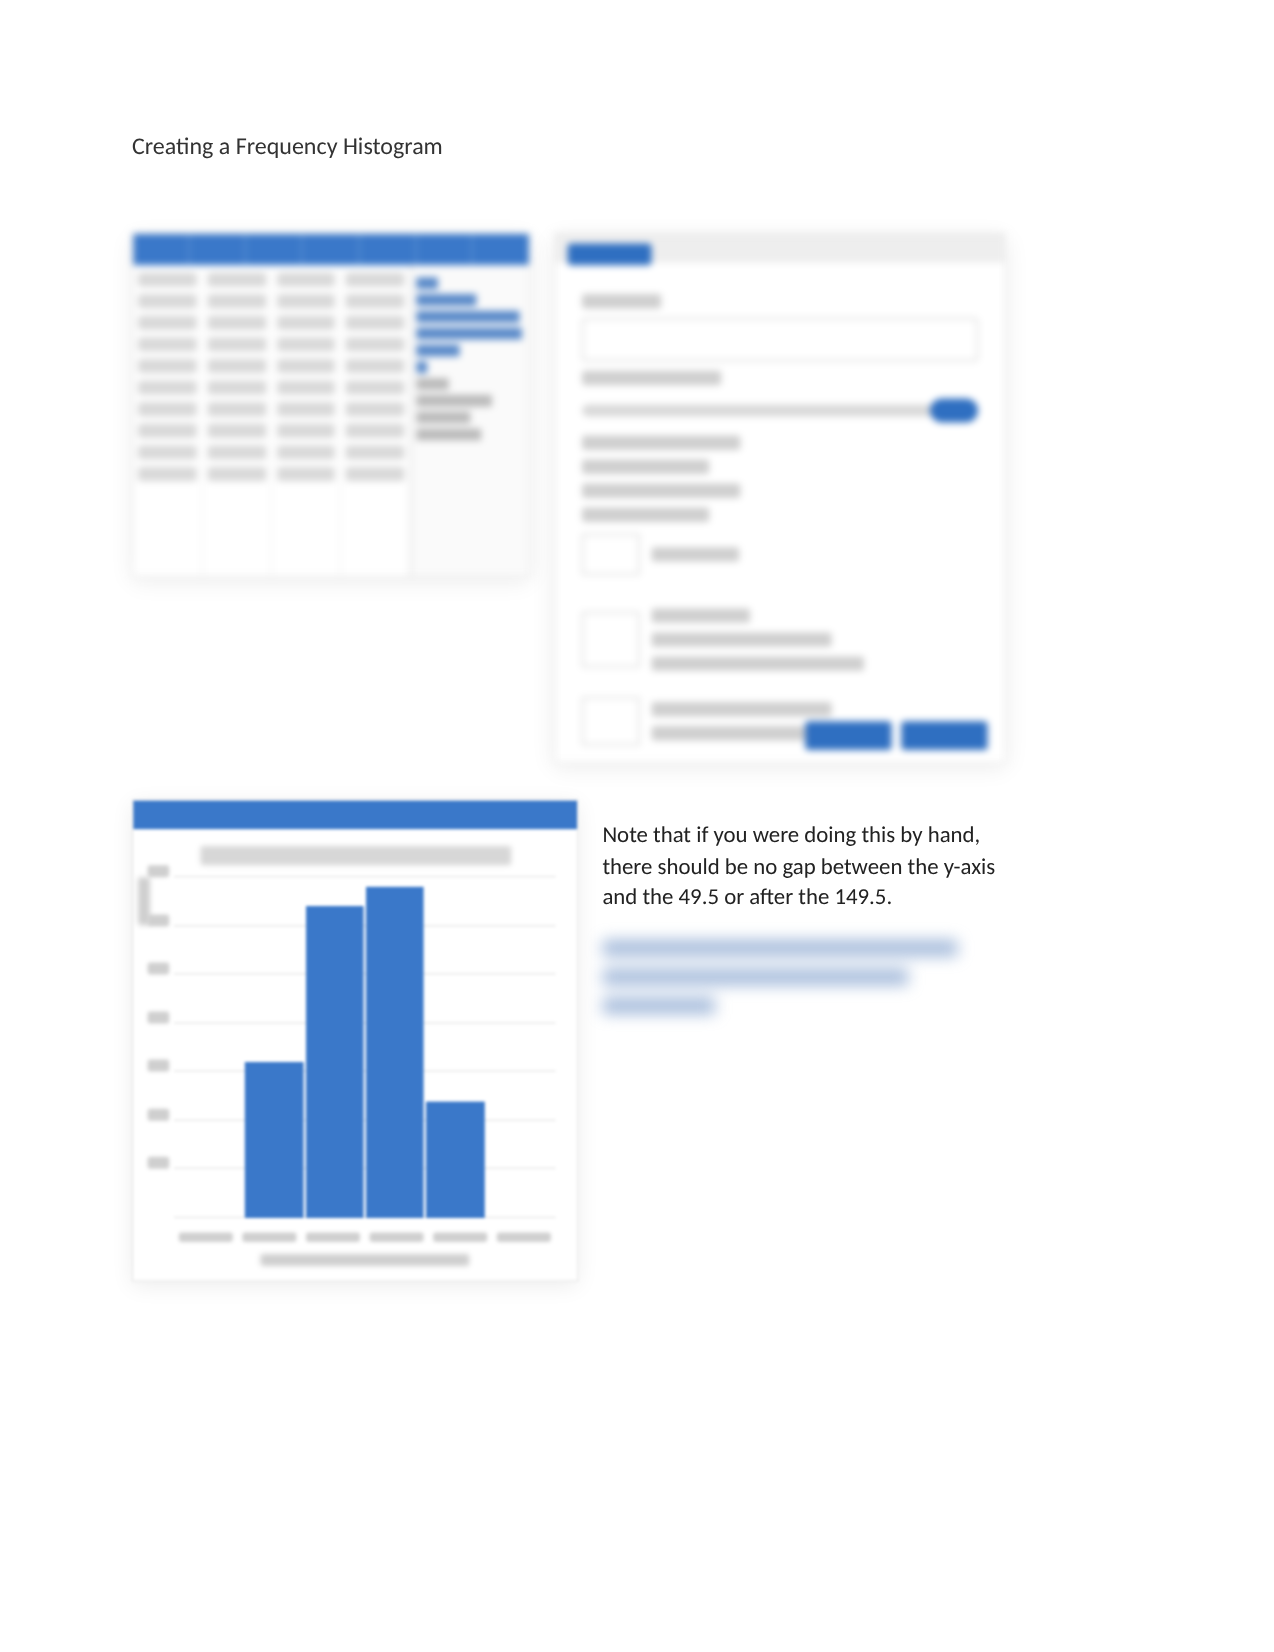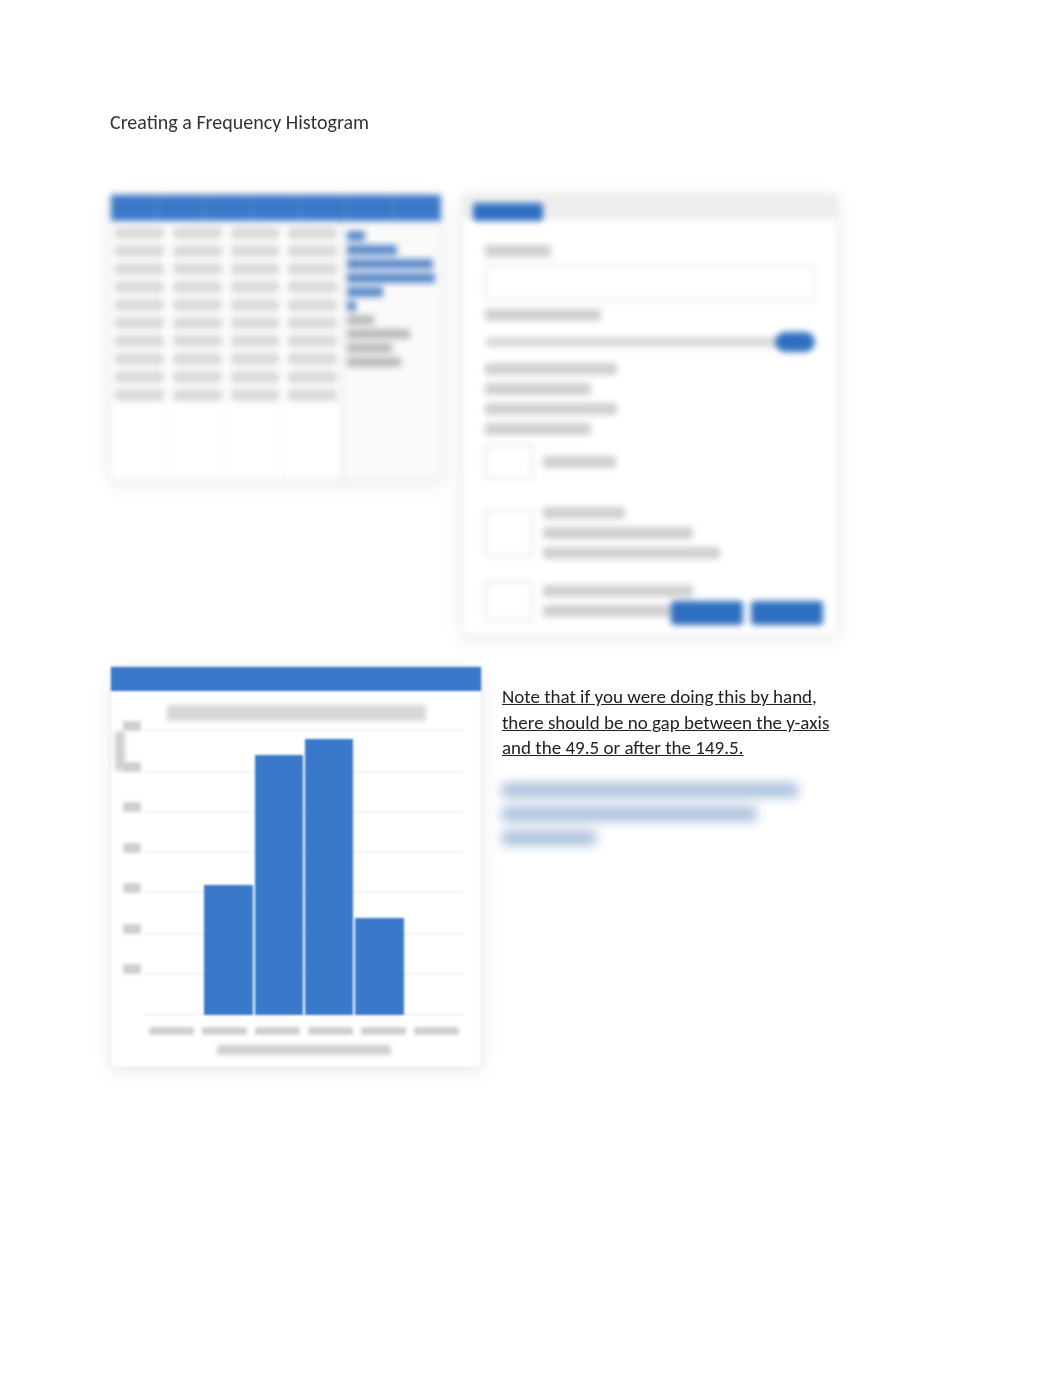--- a/index.html
+++ b/index.html
@@ -39,21 +39,21 @@
   .plot .gl{position:absolute;left:0;right:0;height:1px;background:#e3e3e3;}
   .plot .yl{position:absolute;left:-22px;width:18px;height:10px;background:#cfcfcf;border-radius:2px;filter:blur(1.5px);}
   .plot .bars{position:absolute;left:0;right:0;bottom:0;top:0;display:flex;align-items:flex-end;padding:0 8px;}
   .plot .bars div{flex:1;margin:0 1px;background:#3a78c9;}
   .plot .xaxis{position:absolute;left:0;right:0;bottom:-20px;display:flex;}
   .plot .xaxis span{flex:1;height:8px;background:#cfcfcf;margin:0 4px;border-radius:2px;filter:blur(1.5px);}
   .plot .xlab{position:absolute;left:0;right:0;bottom:-40px;height:10px;margin:0 auto;width:55%;background:#cfcfcf;border-radius:2px;filter:blur(2px);}
   .plot .ylab{position:absolute;left:-30px;top:0;width:10px;height:40px;background:#cfcfcf;border-radius:2px;filter:blur(2px);}
   
   .notes{flex:1;font-size:19px;line-height:1.35;color:#222;padding-top:18px;}
-  .notes p{margin:0 0 22px 0;text-decoration:underline;}
+  .notes p{margin:0 0 22px 0;}
   .hidden-lines{filter:blur(6px);color:#3a6db0;line-height:1.6;font-size:18px;}
   .hidden-lines div{background:linear-gradient(#6a8ec4,#6a8ec4);background-size:100% 14px;background-repeat:no-repeat;height:18px;margin:6px 0;border-radius:3px;opacity:.6;}
 </style>
 </head>
 <body>
 
 <div class="page">
   <div class="title">Creating a Frequency Histogram</div>
 
   <div class="row">

